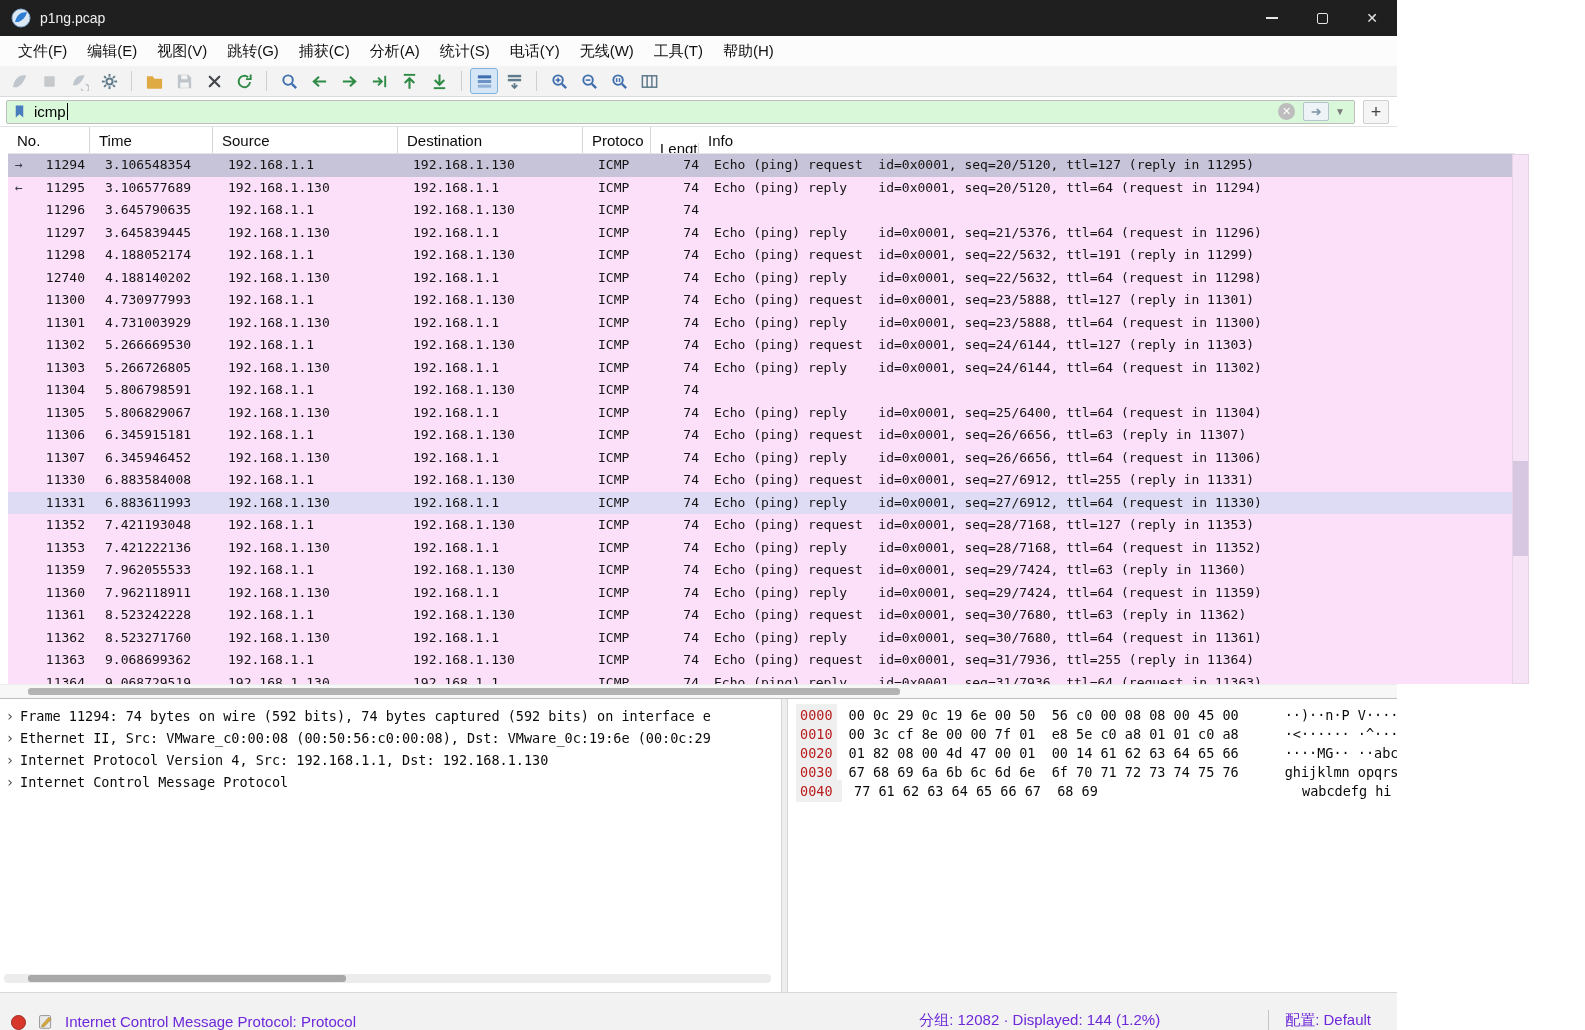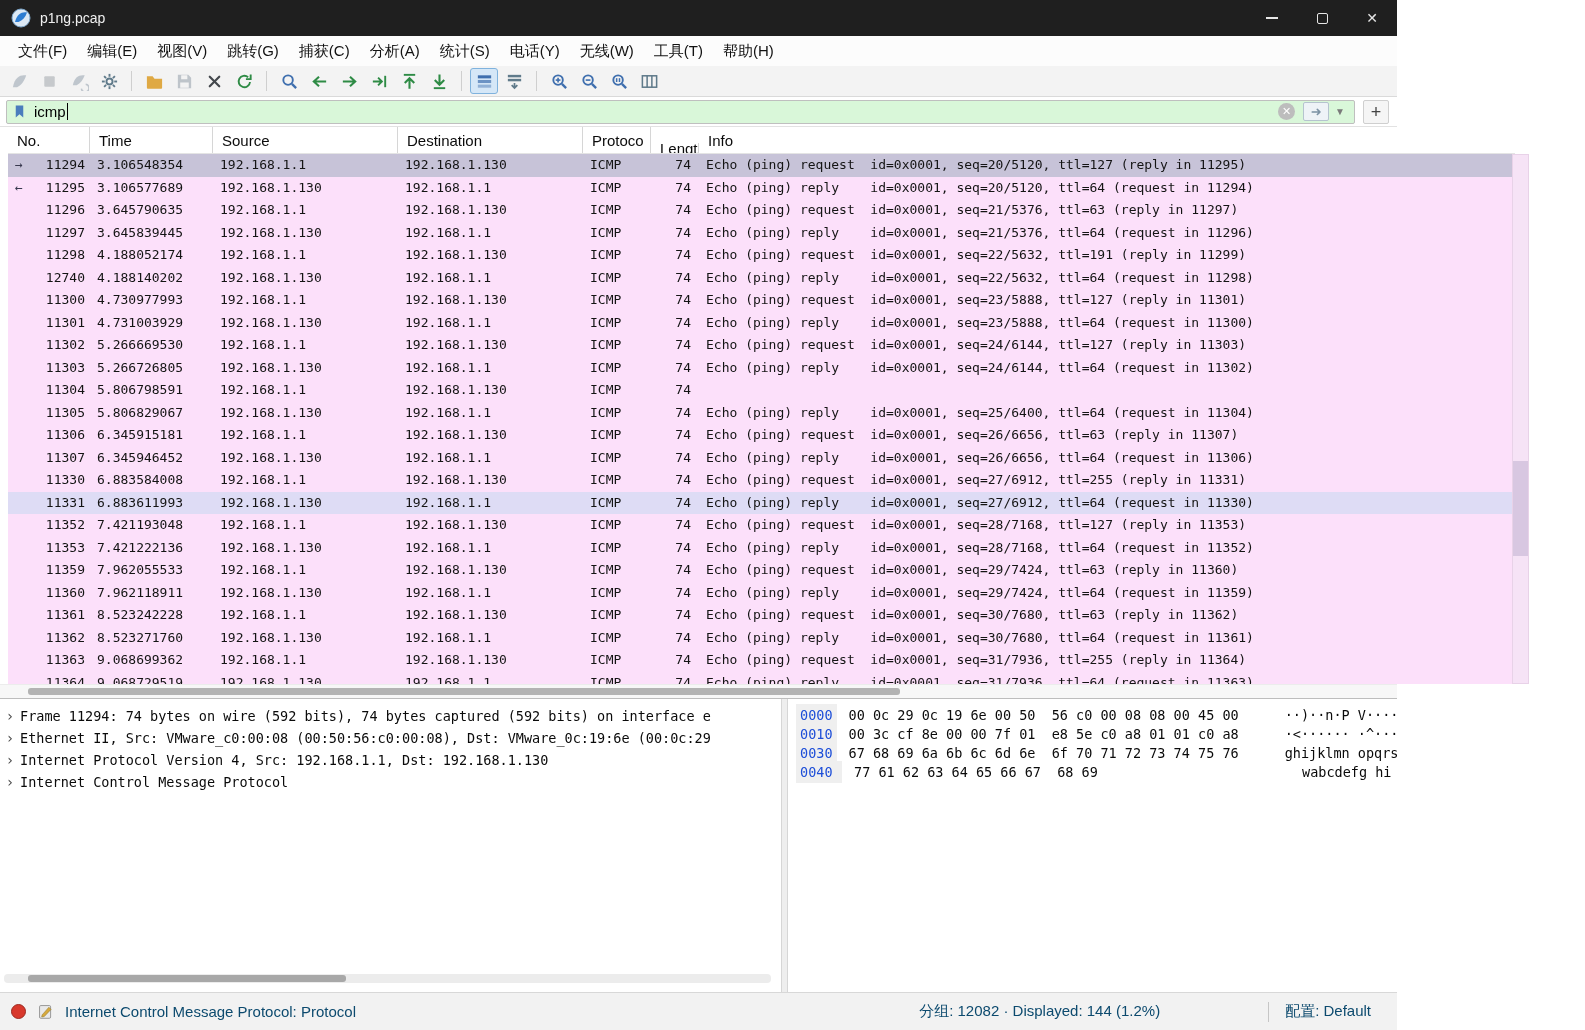--- a/index.html
+++ b/index.html
@@ -57,21 +57,21 @@
                   background:#fff; border-bottom:1px solid #e4e4e4; width:1507px; }
   .pl-col { display:flex; align-items:center; padding-left:9px; border-right:1px solid #d6d6d6;
             white-space:nowrap; overflow:hidden; }
   .plist-body { height:530px; overflow:hidden; background:#fff; width:1507px; }
   .prow { display:flex; height:22.5px; background:var(--icmp,#fce0fa); color:#141414;
           font-family:"DejaVu Sans Mono","Liberation Mono",monospace; font-size:13px; }
   .prow.selected { background:var(--sel,#c7c3d8); }
   .prow.related  { background:var(--rel,#dedcf5); }
   .pc { line-height:22.5px; padding-left:7px; white-space:pre; overflow:hidden; }
   .c-no   { width:82px;  position:relative; text-align:right; padding:0 5px 0 0; }
-  .c-time { width:123px; }
+  .c-time { width:123px;margin-left:8px; }
   .c-src  { width:185px; }
   .c-dst  { width:185px; }
   .c-proto{ width:68px;  }
   .c-len  { width:48px; text-align:right; padding:0 8px 0 0; }
   .c-info { flex:1; }
   .row-arrow { position:absolute; left:7px; top:0; color:#38384e; font-size:13px; }
 
   .plist-minimap { position:absolute; top:27px; left:1512px; width:17px; height:530px;
                    background:#f6e3f6; border:1px solid #e8d2e8; }
   .minimap-thumb { position:absolute; left:0; right:0; top:58%; height:18%;
@@ -88,27 +88,27 @@
   .dline { height:22px; display:flex; align-items:center; white-space:pre; }
   .chev { width:20px; text-align:center; color:#4a4a4a; font-size:14px; }
   .d-scroll { position:absolute; bottom:9px; left:4px; right:10px; height:9px;
               background:#ececec; border-radius:4px; }
   .d-scroll .thumb { position:absolute; top:1px; left:24px; width:318px; height:7px;
                      background:#a8a8a8; border-radius:3px; }
   .vsplit { width:7px; background:#eeeeee; border-left:1px solid #d6d6d6; border-right:1px solid #d6d6d6; }
   .hexpane { flex:1; padding-top:6px; overflow:hidden;
              font-family:"DejaVu Sans Mono","Liberation Mono",monospace; font-size:13.5px; color:#0a0a0a; }
   .hline { height:19px; display:flex; align-items:center; white-space:pre; padding-left:8px; }
-  .off { display:inline-block; width:46px; background:#efefef; color:#1d4ed8; padding:3px 4px; }
+  .off { display:inline-block; width:46px; background:#efefef; color:#b91c1c; padding:3px 4px; }
   .hex { display:inline-block; width:402px; margin-left:12px; }
   .ascii { margin-left:46px; }
 
   
   .statusbar { flex:1; background:#f2f2f2; border-top:1px solid #d8d8d8;
-               display:flex; align-items:center; font-size:15px; color:#0c4a6e; }
+               display:flex; align-items:flex-end; font-size:15px; color:#6d28d9; }
   .expert-dot { width:15px; height:15px; border-radius:50%; background:#d8382c;
                 border:1px solid #9c291f; margin-left:11px; flex:none; }
   .note-icon { width:17px; height:17px; margin-left:11px; display:flex; flex:none; }
   .field-info { margin-left:11px; }
   .s-spacer { flex:1; }
   .counts { margin-right:92px; }
   .s-sep { width:1px; height:20px; background:#c6c6c6; margin:0 16px; }
   .profile { margin-right:26px; }
 </style>
 </head>
@@ -337,21 +337,20 @@
           <div class="pc c-len">74</div>
           <div class="pc c-info">Echo (ping) reply    id=0x0001, seq=20/5120, ttl=64 (request in 11294)</div>
         </div>
         <div class="prow">
           <div class="pc c-no">11296</div>
           <div class="pc c-time">3.645790635</div>
           <div class="pc c-src">192.168.1.1</div>
           <div class="pc c-dst">192.168.1.130</div>
           <div class="pc c-proto">ICMP</div>
           <div class="pc c-len">74</div>
-          <div class="pc c-info">Echo (ping) request  id=0x0001, seq=21/5376, ttl=63 (reply in 11297)</div>
         </div>
         <div class="prow">
           <div class="pc c-no">11297</div>
           <div class="pc c-time">3.645839445</div>
           <div class="pc c-src">192.168.1.130</div>
           <div class="pc c-dst">192.168.1.1</div>
           <div class="pc c-proto">ICMP</div>
           <div class="pc c-len">74</div>
           <div class="pc c-info">Echo (ping) reply    id=0x0001, seq=21/5376, ttl=64 (request in 11296)</div>
         </div>
@@ -554,20 +553,21 @@
         </div>
       <div class="d-scroll">
         <div class="thumb"></div>
       </div>
     </div>
     <div class="vsplit"></div>
     <div class="hexpane">
       <div id="hex-lines">
           <div class="hline"><span class="off">0000</span><span class="hex">00 0c 29 0c 19 6e 00 50  56 c0 00 08 08 00 45 00</span><span class="ascii">··)··n·P V·····E·</span></div>
           <div class="hline"><span class="off">0010</span><span class="hex">00 3c cf 8e 00 00 7f 01  e8 5e c0 a8 01 01 c0 a8</span><span class="ascii">·&lt;······ ·^······</span></div>
+          <div class="hline"><span class="off">0020</span><span class="hex">01 82 08 00 4d 47 00 01  00 14 61 62 63 64 65 66</span><span class="ascii">····MG·· ··abcdef</span></div>
           <div class="hline"><span class="off">0030</span><span class="hex">67 68 69 6a 6b 6c 6d 6e  6f 70 71 72 73 74 75 76</span><span class="ascii">ghijklmn opqrstuv</span></div>
           <div class="hline"><span class="off">0040</span><span class="hex">77 61 62 63 64 65 66 67  68 69</span><span class="ascii">wabcdefg hi</span></div>
         </div>
     </div>
   </div>
 
   <div class="statusbar">
     <span class="expert-dot"></span>
     <span class="note-icon">
       <svg viewBox="0 0 20 20">

